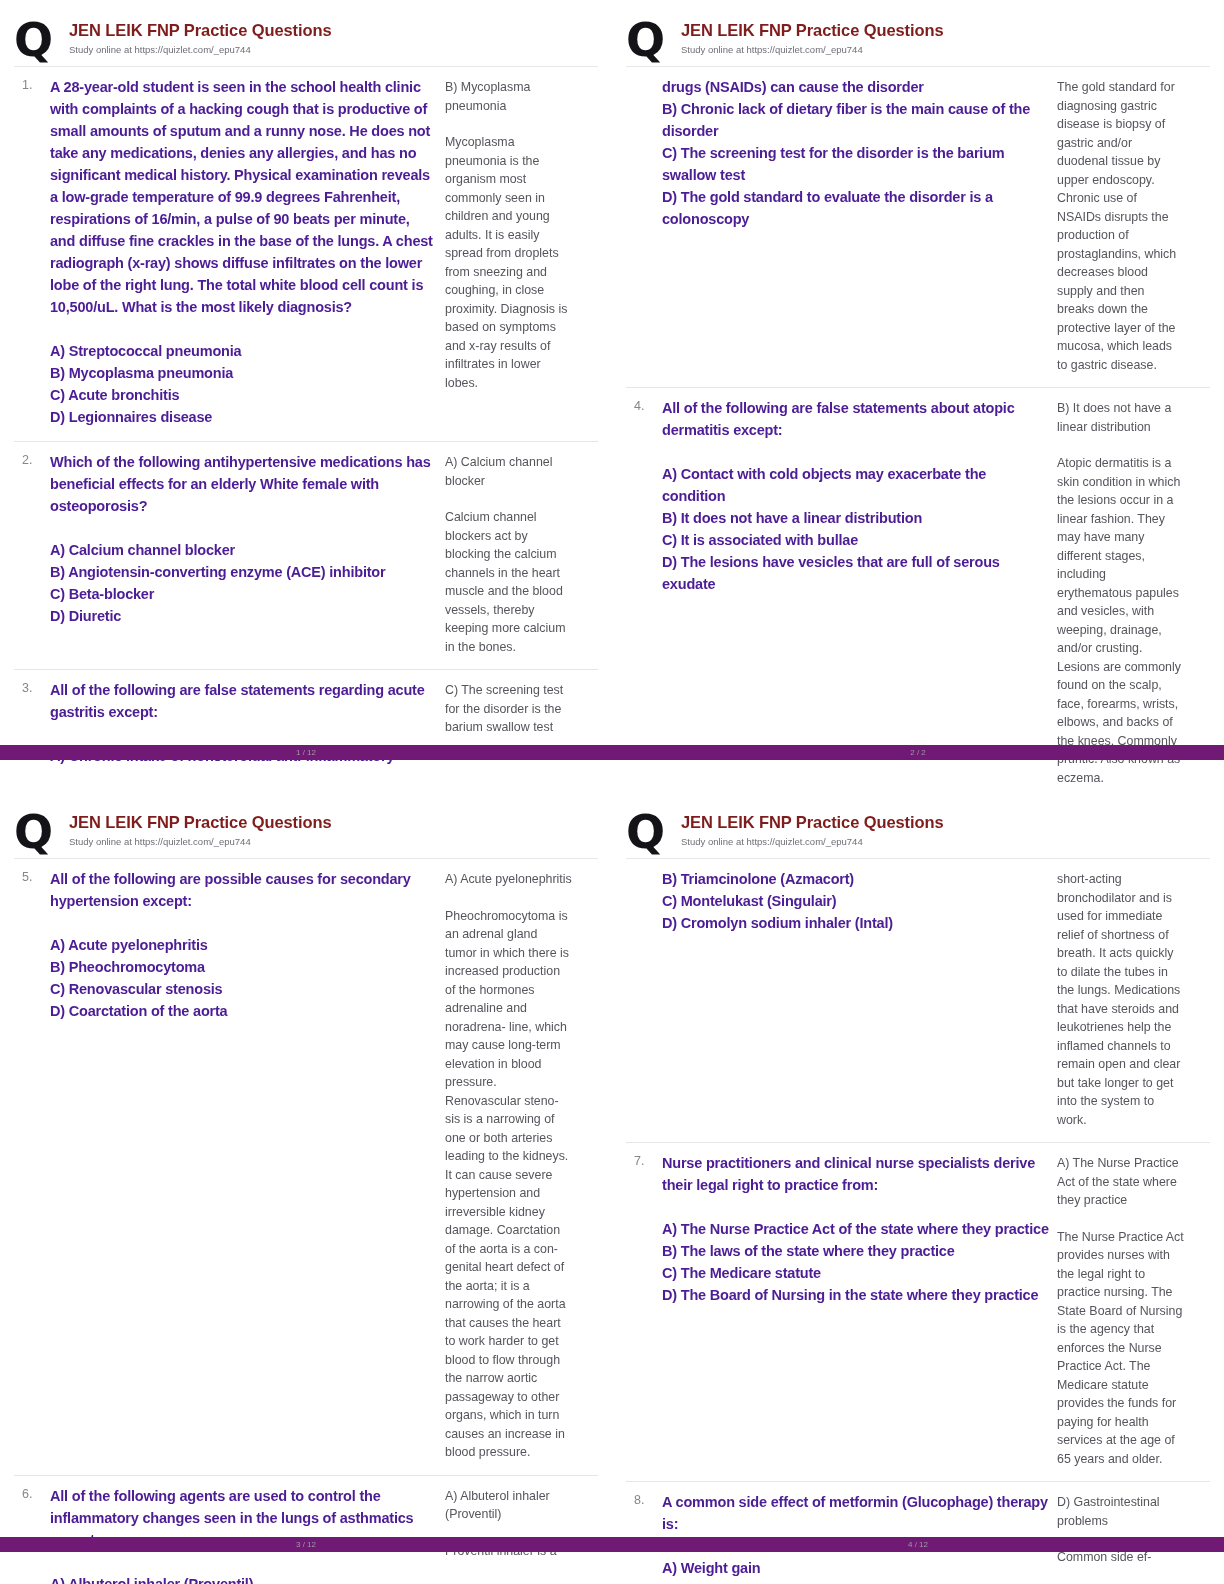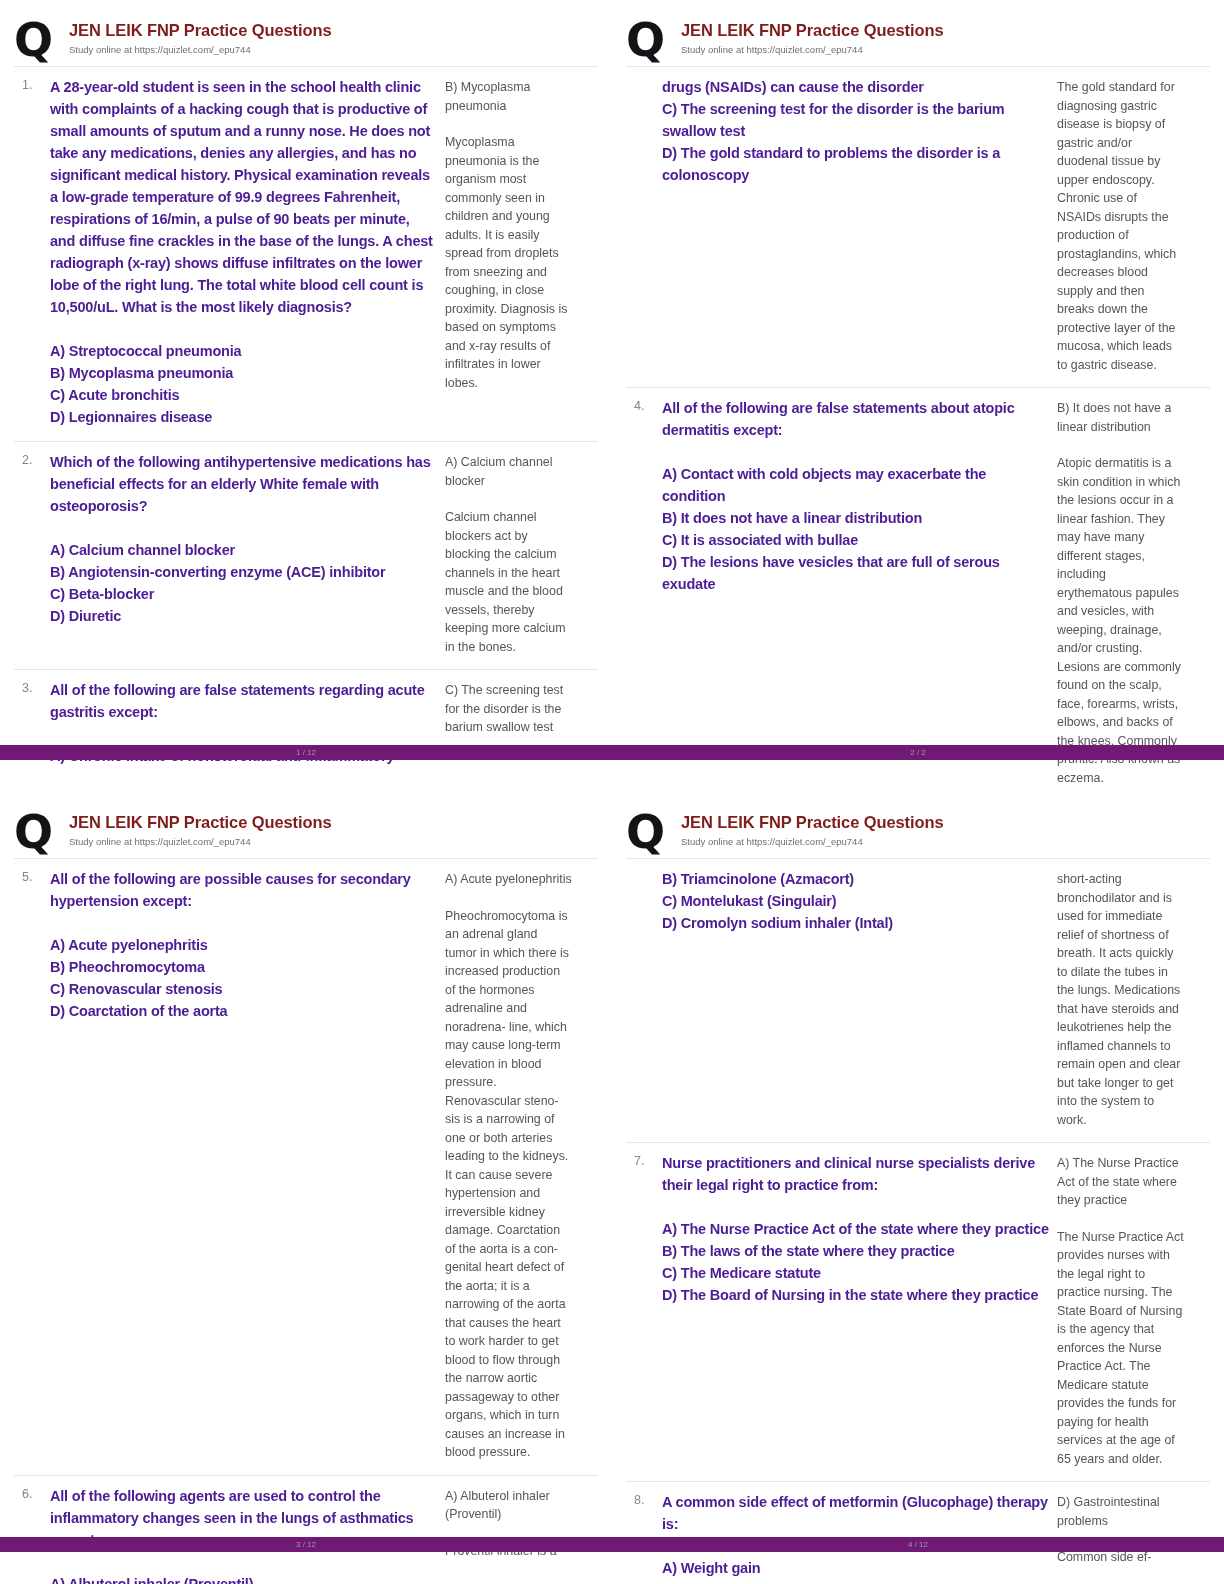--- a/index.html
+++ b/index.html
@@ -96,22 +96,23 @@
       <div class="ht">
         <div class="title">JEN LEIK FNP Practice Questions</div>
         <div class="subtitle">Study online at https://quizlet.com/_epu744</div>
       </div>
     </header>
     <main class="questions">
         <div class="block">
           <div class="num"></div>
           <div class="qcol">
             <div class="option">drugs (NSAIDs) can cause the disorder</div>
+            <div class="option">B) Chronic lack of dietary fiber is the main cause of the disorder</div>
             <div class="option">C) The screening test for the disorder is the barium swallow test</div>
-            <div class="option">D) The gold standard to problems the disorder is a colonoscopy</div>
+            <div class="option">D) The gold standard to evaluate the disorder is a colonoscopy</div>
           </div>
           <div class="acol cont">
             <div class="explanation">The gold standard for diagnosing gastric disease is biopsy of gastric and/or duodenal tissue by upper endoscopy. Chronic use of NSAIDs disrupts the production of prostaglandins, which decreases blood supply and then breaks down the protective layer of the mucosa, which leads to gastric disease.</div>
           </div>
         </div>
         <div class="block">
           <div class="num">4.</div>
           <div class="qcol">
             <div class="question-text">All of the following are false statements about atopic dermatitis except:</div>
             <div class="options">

